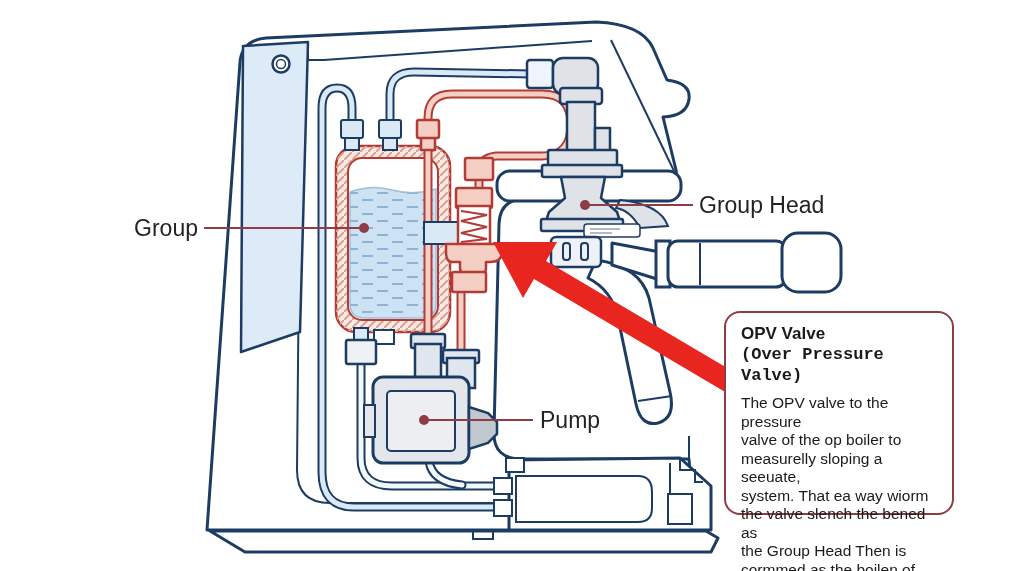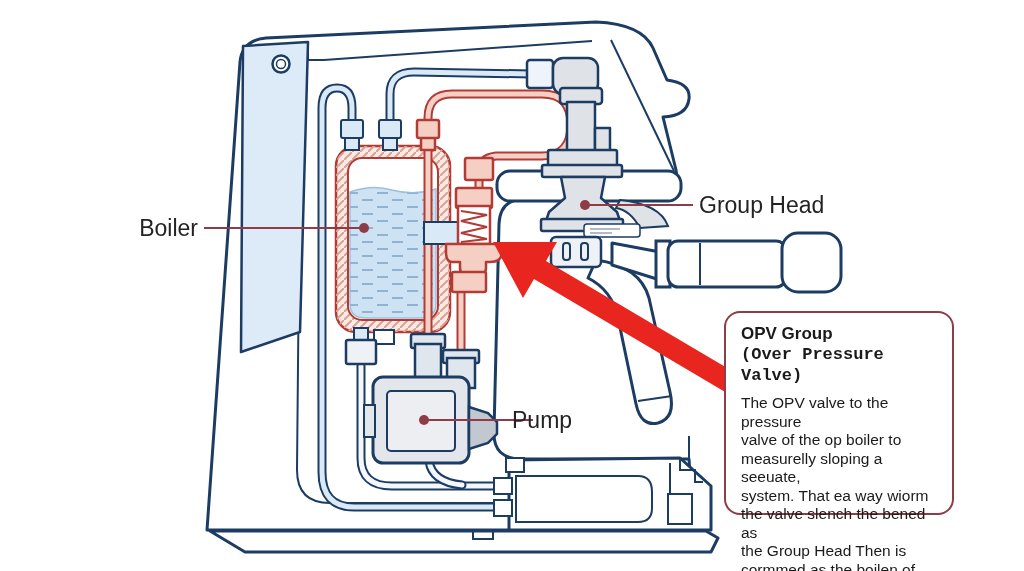--- a/index.html
+++ b/index.html
@@ -2,21 +2,21 @@
 <html><head>
 <meta charset="utf-8">
 <style>
   html,body{margin:0;padding:0;background:#ffffff;}
   #stage{position:relative;width:1024px;height:571px;background:#ffffff;overflow:hidden;
          font-family:"Liberation Sans", sans-serif;}
   #stage svg{position:absolute;left:0;top:0;}
   .lbl{position:absolute;color:#232323;font-size:23px;line-height:20px;white-space:nowrap;}
   .lbl-boiler{left:118px;top:218px;width:80px;text-align:right;}
   .lbl-grouphead{left:699px;top:195px;}
-  .lbl-pump{left:512px;top:410px;}
+  .lbl-pump{left:540px;top:410px;}
   .callout{position:absolute;left:724px;top:311px;width:230px;height:204px;box-sizing:border-box;
            background:#ffffff;border:2.5px solid #8e3d46;border-radius:16px;padding:10px 12px 8px 15px;
            color:#1a1a1a;}
   .callout .t1{font-weight:bold;font-size:17px;line-height:21px;}
   .callout .t2{font-weight:bold;font-size:17px;line-height:21px;font-family:Liberation Mono, monospace;}
   .callout .bd{font-size:15.5px;line-height:18.5px;white-space:pre-line;margin-top:8px;}
   .body{fill:#ffffff;stroke:#1d3c63;stroke-width:3;stroke-linejoin:round;}
   .thin{stroke:#1d3c63;stroke-width:2;fill:none;}
   .tubeo-b{stroke:#1d3c63;stroke-width:9;fill:none;stroke-linecap:round;}
   .tubei-b{stroke:#d9e9f6;stroke-width:5;fill:none;stroke-linecap:round;}
@@ -174,26 +174,26 @@
     <circle cx="364" cy="228" r="5" fill="#8e3d46"></circle>
     <line x1="585" y1="205" x2="693" y2="205" class="maroon"></line>
     <circle cx="585" cy="205" r="5" fill="#8e3d46"></circle>
     <line x1="424" y1="420" x2="533" y2="420" class="maroon"></line>
     <circle cx="424" cy="420" r="5" fill="#8e3d46"></circle>
   </g>
 
   <polygon points="493,242 557,242 546,261 771,394 759,412 534,279 523,298" fill="#e8251f"></polygon>
 </svg>
 
-<div class="lbl lbl-boiler">Boiler</div>
+<div class="lbl lbl-boiler">Group</div>
 <div class="lbl lbl-grouphead">Group Head</div>
 <div class="lbl lbl-pump">Pump</div>
 
 <div class="callout">
-  <div class="t1">OPV Group</div>
+  <div class="t1">OPV Valve</div>
   <div class="t2">(Over Pressure Valve)</div>
   <div class="bd">The OPV valve to the pressure
 valve of the op  boiler to
 measurelly sloping a seeuate,
 system. That ea way wiorm
 the valve slench the bened as
 the Group Head  Then is
 cormmed as the boilen of
 the alm of the head.</div>
 </div>

